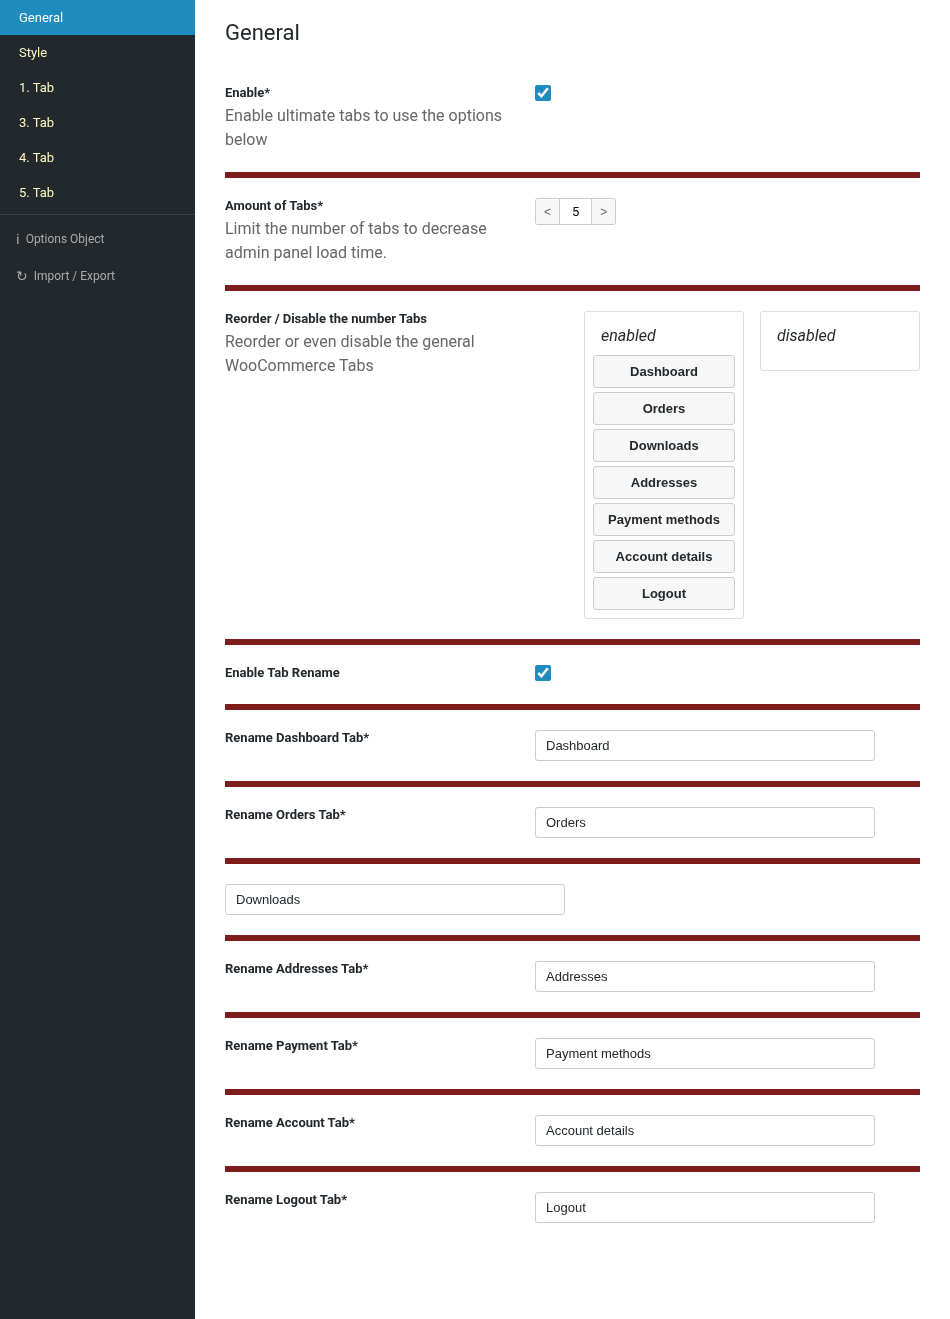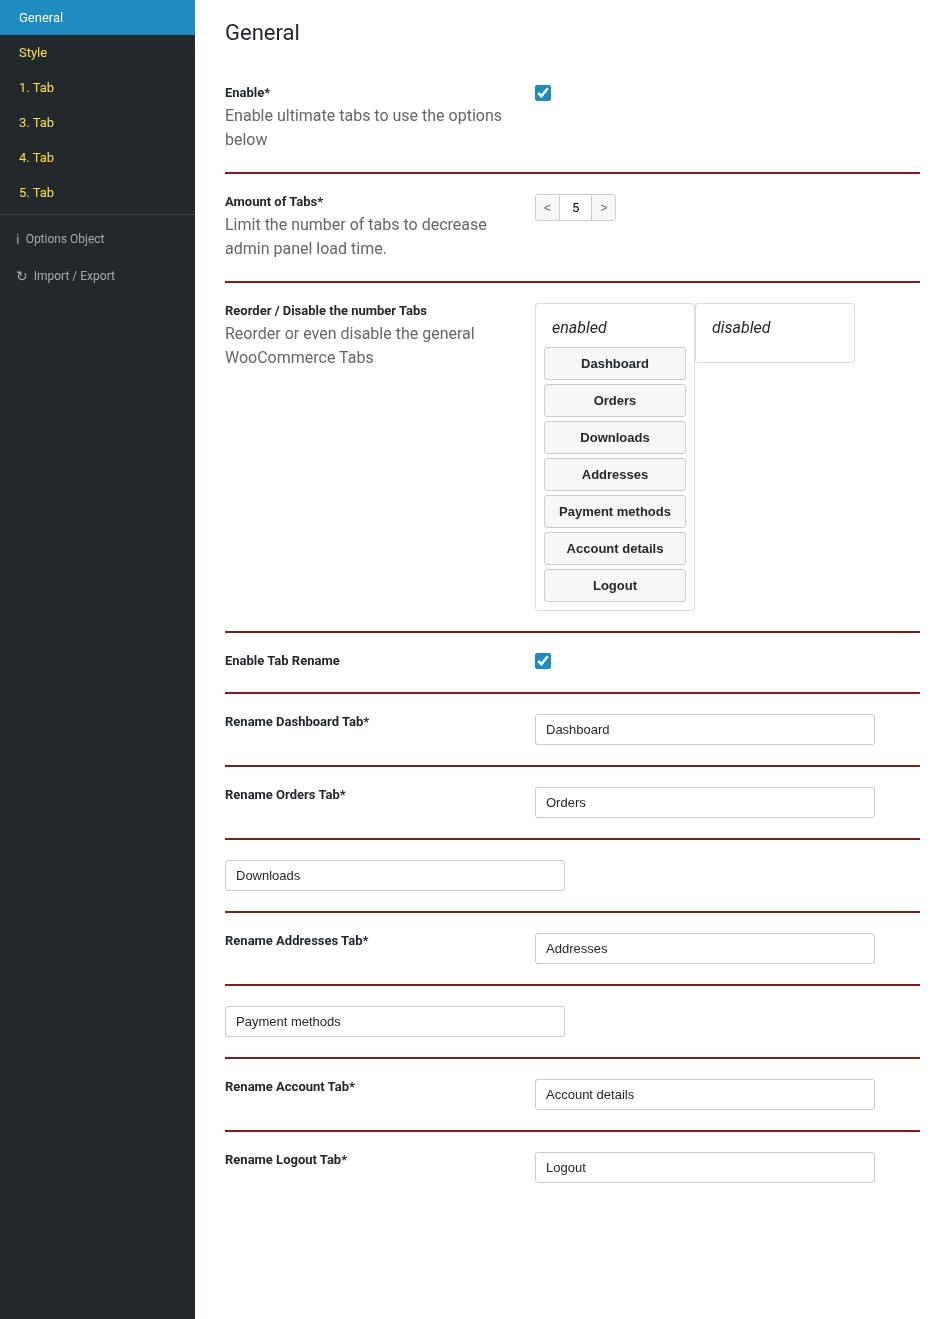--- a/index.html
+++ b/index.html
@@ -14,21 +14,21 @@
     
     .sidebar {
       width: 195px;
       background: #23282d;
       flex-shrink: 0;
       padding-top: 0;
     }
     .sidebar-item {
       display: block;
       padding: 10px 16px;
-      color: #fde047;
+      color: #fef9c3;
       font-size: 13px;
       cursor: pointer;
       border-left: 3px solid transparent;
       text-decoration: none;
     }
     .sidebar-item.active {
       background: #1e8cbe;
       color: #fff;
       border-left-color: #1e8cbe;
     }
@@ -64,21 +64,21 @@
       font-weight: 400;
       color: #23282d;
       margin-bottom: 20px;
     }
 
     
     .section-row {
       display: flex;
       align-items: flex-start;
       padding: 20px 0;
-      border-bottom: 2px solid #7f1d1d;
+      border-bottom: 6px solid #7f1d1d;
       gap: 20px;
     }
     .section-row:last-child {
       border-bottom: none;
     }
     .section-label {
       flex: 0 0 290px;
     }
     .section-label-title {
       font-weight: 700;
@@ -129,21 +129,23 @@
       border-right: 1px solid #ccc;
       min-width: 32px;
       text-align: center;
       font-size: 13px;
       background: #fff;
     }
 
     
     .tabs-reorder {
       display: flex;
+      gap: 16px;
       align-items: flex-start;
+      justify-content: flex-end;
     }
     .tabs-column {
       border: 1px solid #ddd;
       border-radius: 3px;
       min-width: 160px;
       padding: 8px;
       background: #fff;
     }
     .tabs-column-header {
       font-size: 16px;
@@ -283,20 +285,23 @@
       <div class="section-row">
         <div class="section-control"><input type="text" class="text-input" value="Downloads" style=""></div>
       </div>
       <div class="section-row">
         <div class="section-label">
           <div class="section-label-title">Rename Addresses Tab*</div>
         </div>
         <div class="section-control"><input type="text" class="text-input" value="Addresses" style=""></div>
       </div>
       <div class="section-row">
+        <div class="section-label">
+          <div class="section-label-title">Rename Payment Tab*</div>
+        </div>
         <div class="section-control"><input type="text" class="text-input" value="Payment methods" style=""></div>
       </div>
       <div class="section-row">
         <div class="section-label">
           <div class="section-label-title">Rename Account Tab*</div>
         </div>
         <div class="section-control"><input type="text" class="text-input" value="Account details" style=""></div>
       </div>
       <div class="section-row">
         <div class="section-label">

